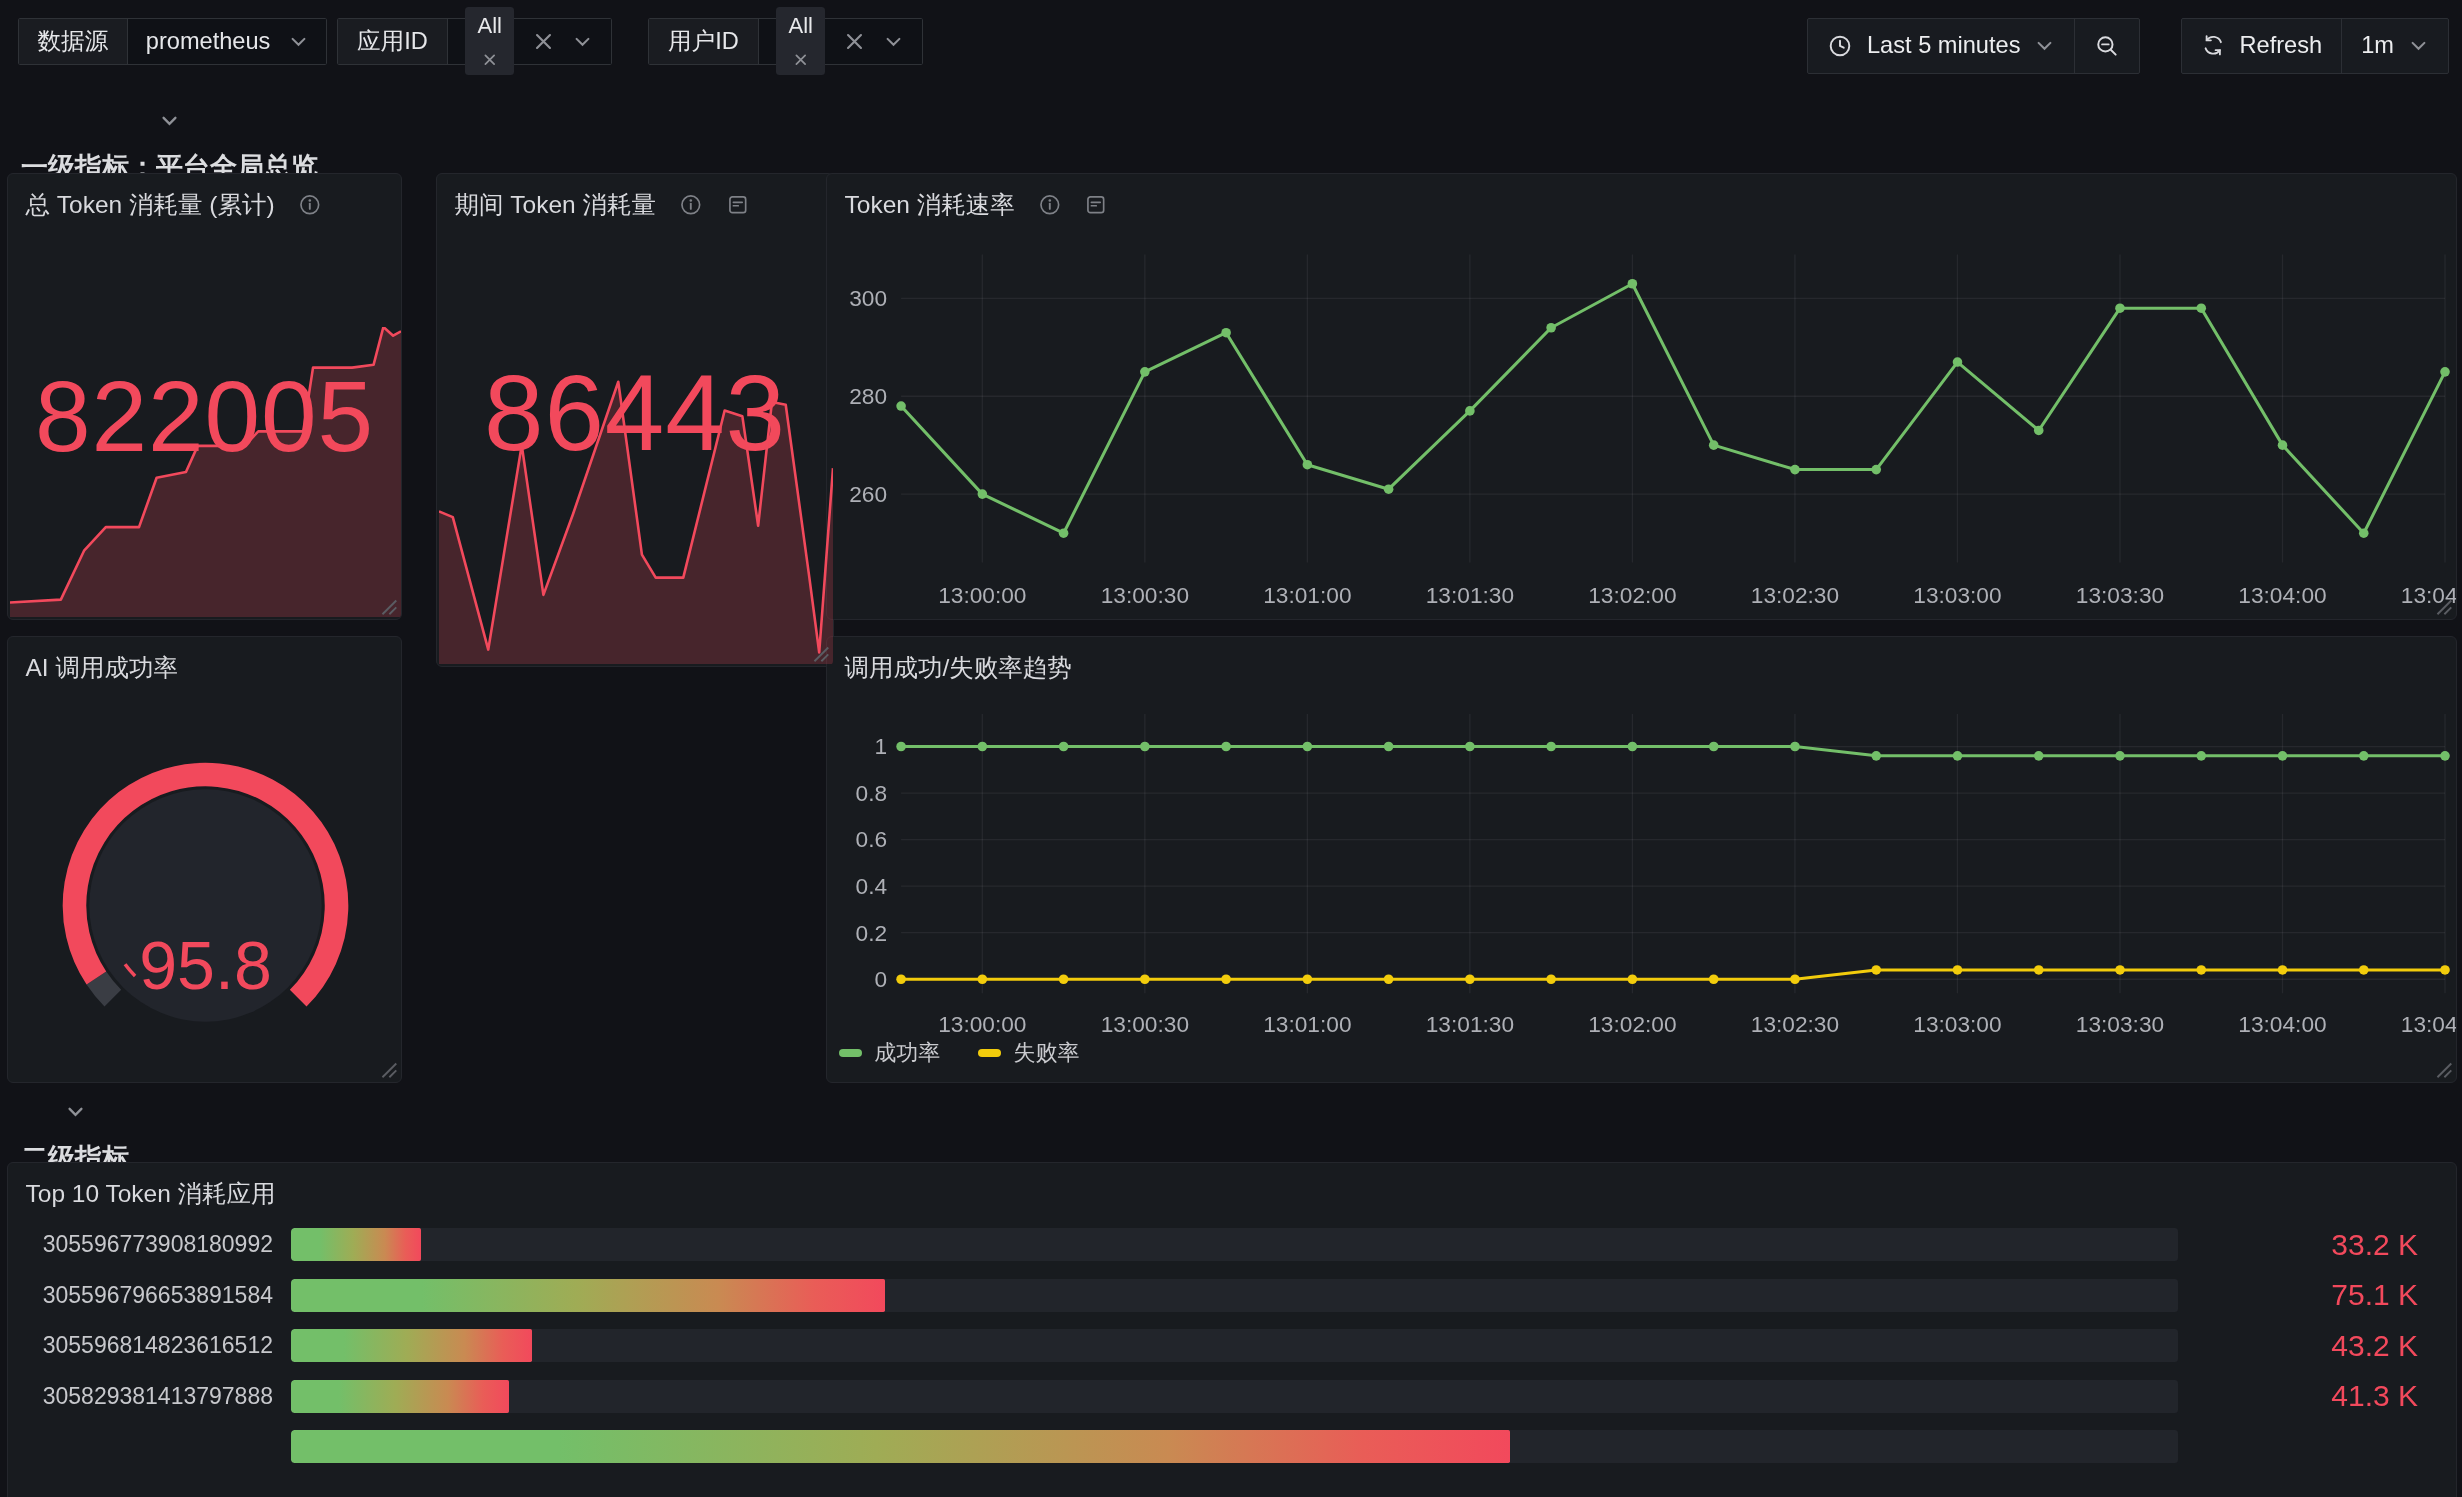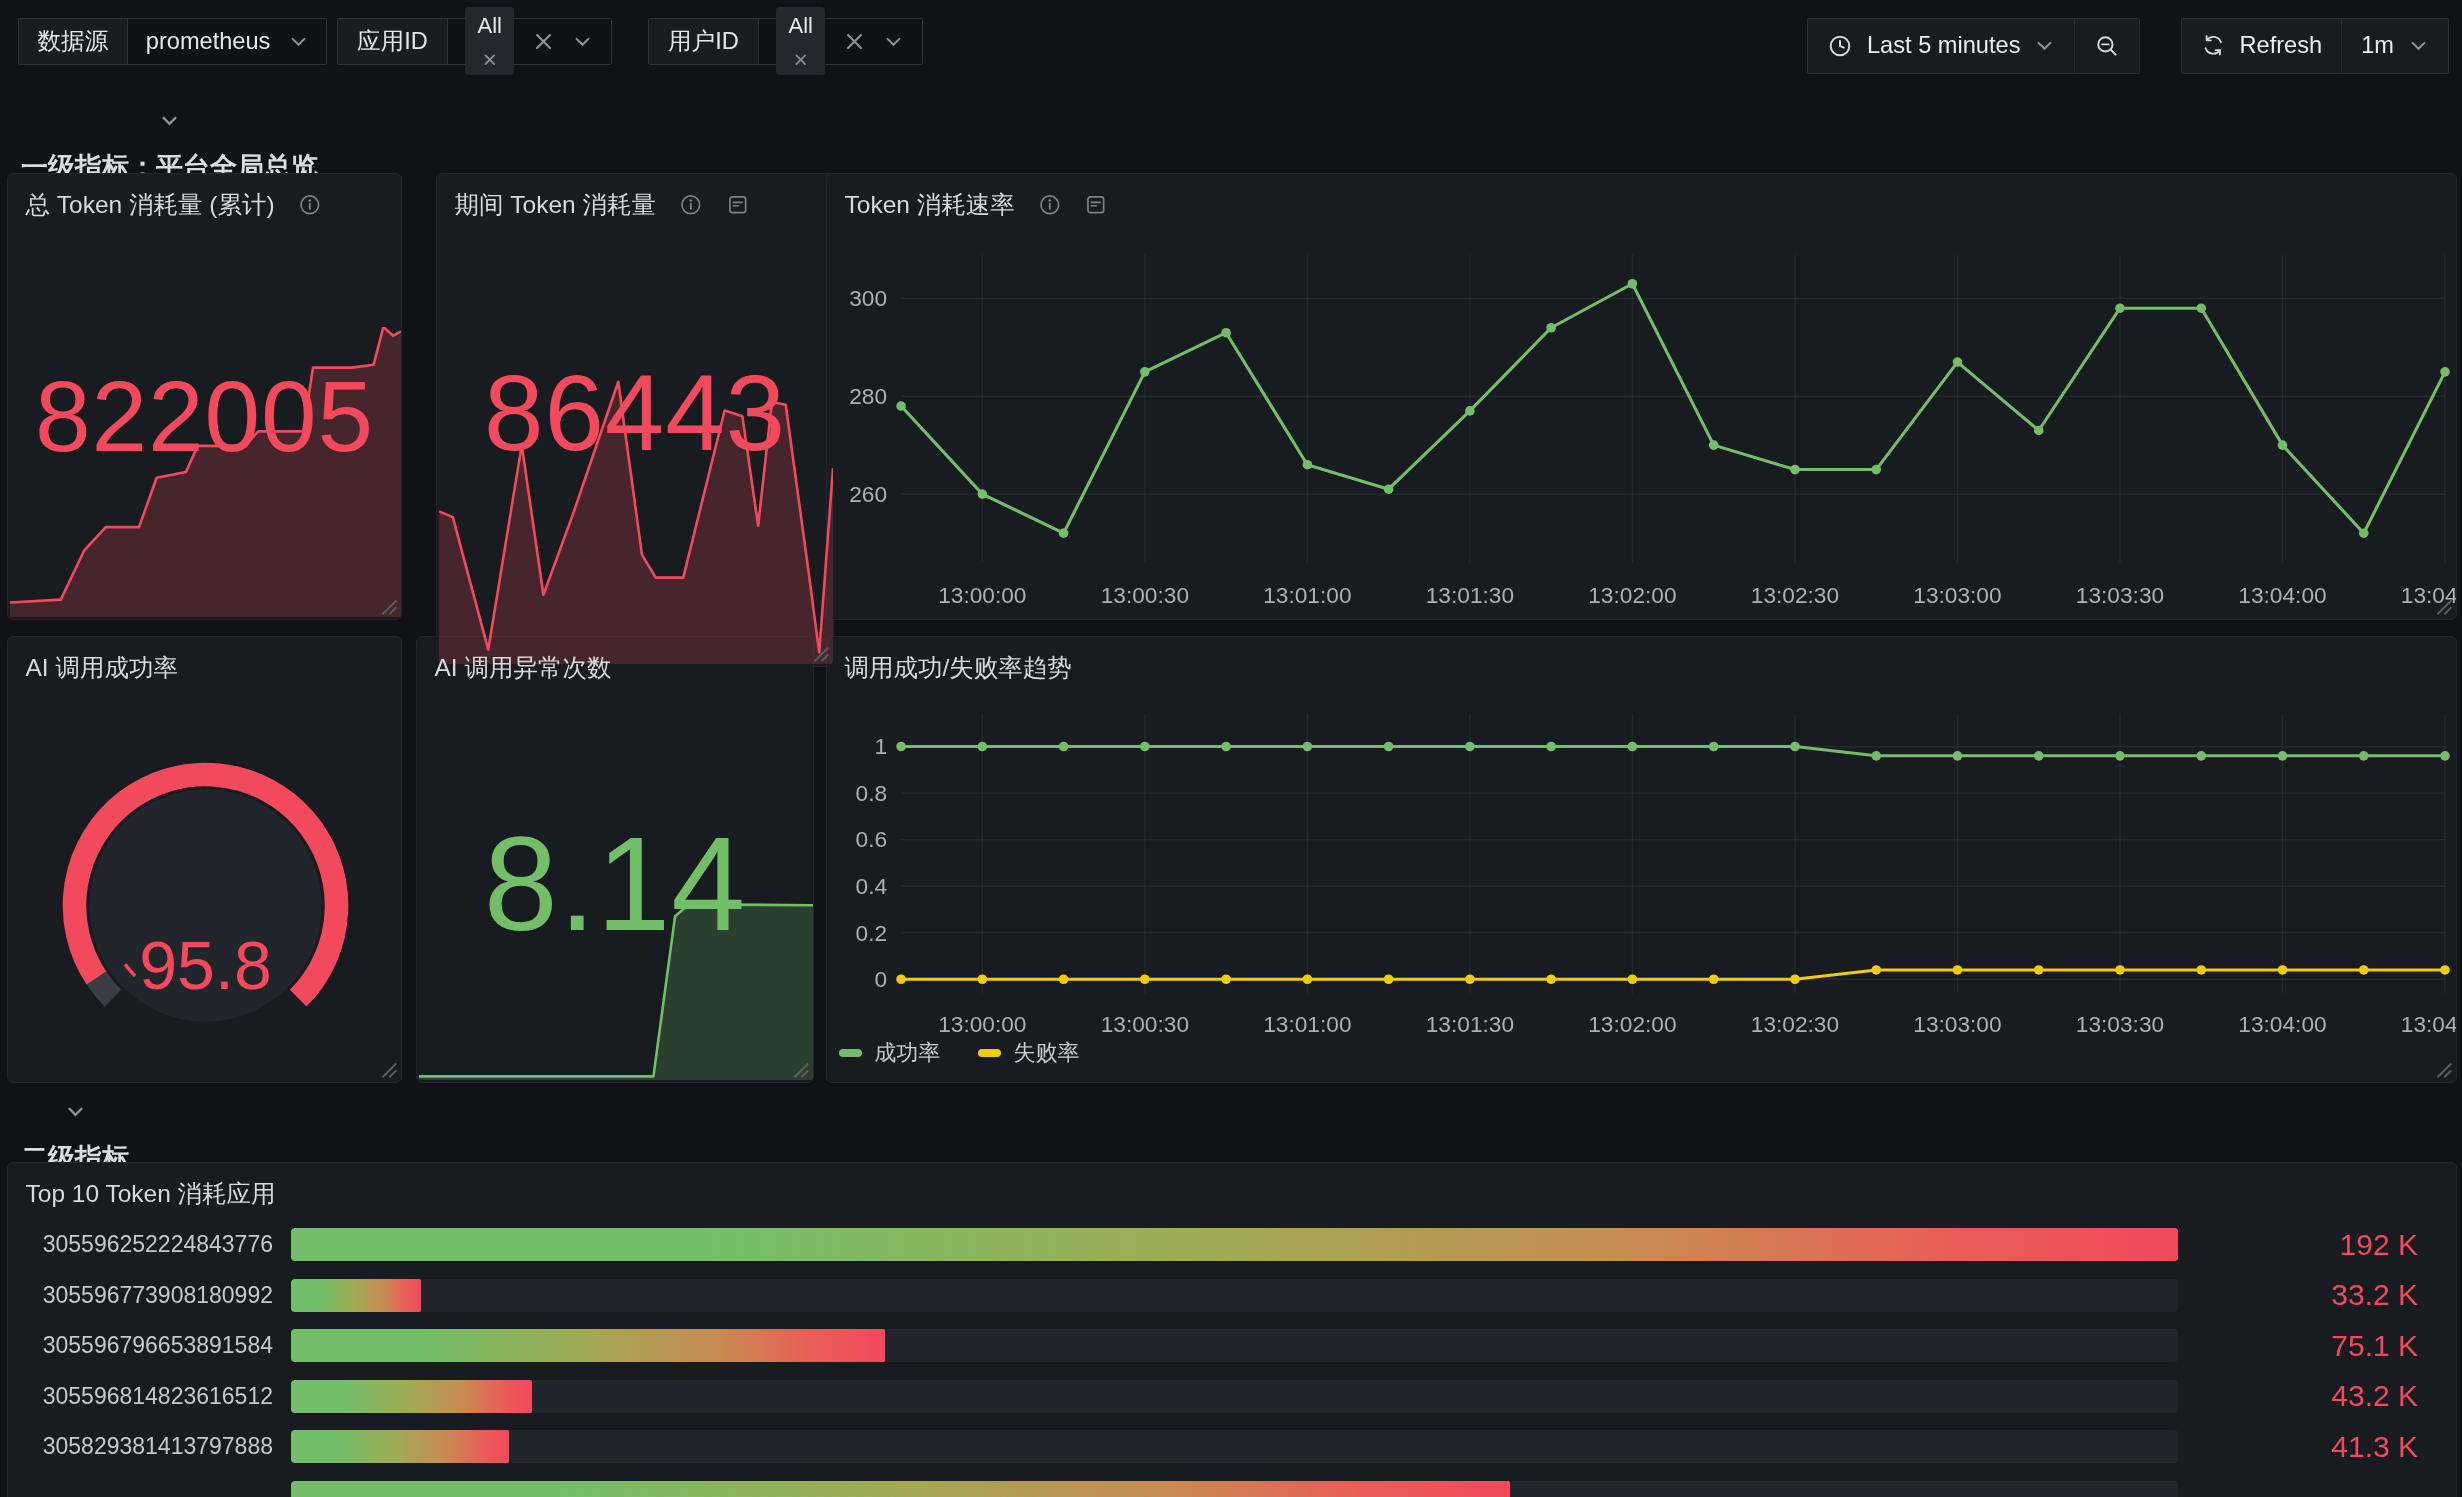--- a/index.html
+++ b/index.html
@@ -317,33 +317,20 @@
         <path d="M63.9 276.1 A150 150 0 0 1 45.1 253.1" stroke="#3A3D44" stroke-width="27" fill="none"></path>
         <path d="M45.1 253.1 A150 150 0 1 1 276.1 276.1" stroke="#F2495C" stroke-width="27" fill="none"></path>
         <path d="M89.4 250.6 A114 114 0 0 1 77.9 237.2" stroke="#F2495C" stroke-width="4" fill="none"></path>
         <text x="170" y="266" text-anchor="middle" font-size="78" font-weight="500" fill="#F2495C">95.8</text>
       </svg>
     <svg class="rh" viewBox="0 0 22 22">
         <path d="M20 4L4 20M20 12l-8 8" stroke="#5A5C62" stroke-width="2.2"></path>
       </svg>
   </div>
 
-  <div class="panel" id="p5">
-    <div class="panel-title-row">
-      <span class="panel-title">AI 调用异常次数</span>
-    </div>
-    <div class="big-stat" id="stat5">8.14</div>
-    <svg class="spark" id="spark5" preserveAspectRatio="none" viewBox="0 0 100 100">
-        <path d="M0.00,98.00 L59.50,98.00 L65.00,10.00 L68.50,3.50 L100.00,4.00 L100,100 L0,100 Z" fill="#73BF69" fill-opacity="0.22"></path>
-        <path d="M0.00,98.00 L59.50,98.00 L65.00,10.00 L68.50,3.50 L100.00,4.00" fill="none" stroke="#73BF69" stroke-width="2.6" vector-effect="non-scaling-stroke" stroke-linejoin="round"></path>
-      </svg>
-    <svg class="rh" viewBox="0 0 22 22">
-        <path d="M20 4L4 20M20 12l-8 8" stroke="#5A5C62" stroke-width="2.2"></path>
-      </svg>
-  </div>
 
   <div class="panel" id="p6">
     <div class="panel-title-row">
       <span class="panel-title">调用成功/失败率趋势</span>
     </div>
     <svg class="chart" viewBox="0 0 1867 448">
         <line x1="84" x2="1853" y1="328" y2="328" stroke="rgba(204,204,220,0.08)" stroke-width="1.5"></line>
         <text x="68" y="337" text-anchor="end" font-size="26" fill="#AEB0B6">0</text>
         <line x1="84" x2="1853" y1="274.66666666666663" y2="274.66666666666663" stroke="rgba(204,204,220,0.08)" stroke-width="1.5"></line>
         <text x="68" y="283.66666666666663" text-anchor="end" font-size="26" fill="#AEB0B6">0.2</text>
@@ -441,27 +428,20 @@
         </svg>
     </span>
     <span class="section-title">二级指标</span>
   </div>
 
   <div class="panel" id="p7">
     <div class="panel-title-row">
       <span class="panel-title">Top 10 Token 消耗应用</span>
     </div>
     <div id="bar-rows">
-  <div class="bar-row">
-    <div class="bar-label">305596252224843776</div>
-    <div class="bar-track">
-      <div class="bar-fill" style="width: 100%;"></div>
-    </div>
-    <div class="bar-value">192 K</div>
-  </div>
 
   <div class="bar-row">
     <div class="bar-label">305596773908180992</div>
     <div class="bar-track">
       <div class="bar-fill" style="width: 6.9%;"></div>
     </div>
     <div class="bar-value">33.2 K</div>
   </div>
 
   <div class="bar-row">

